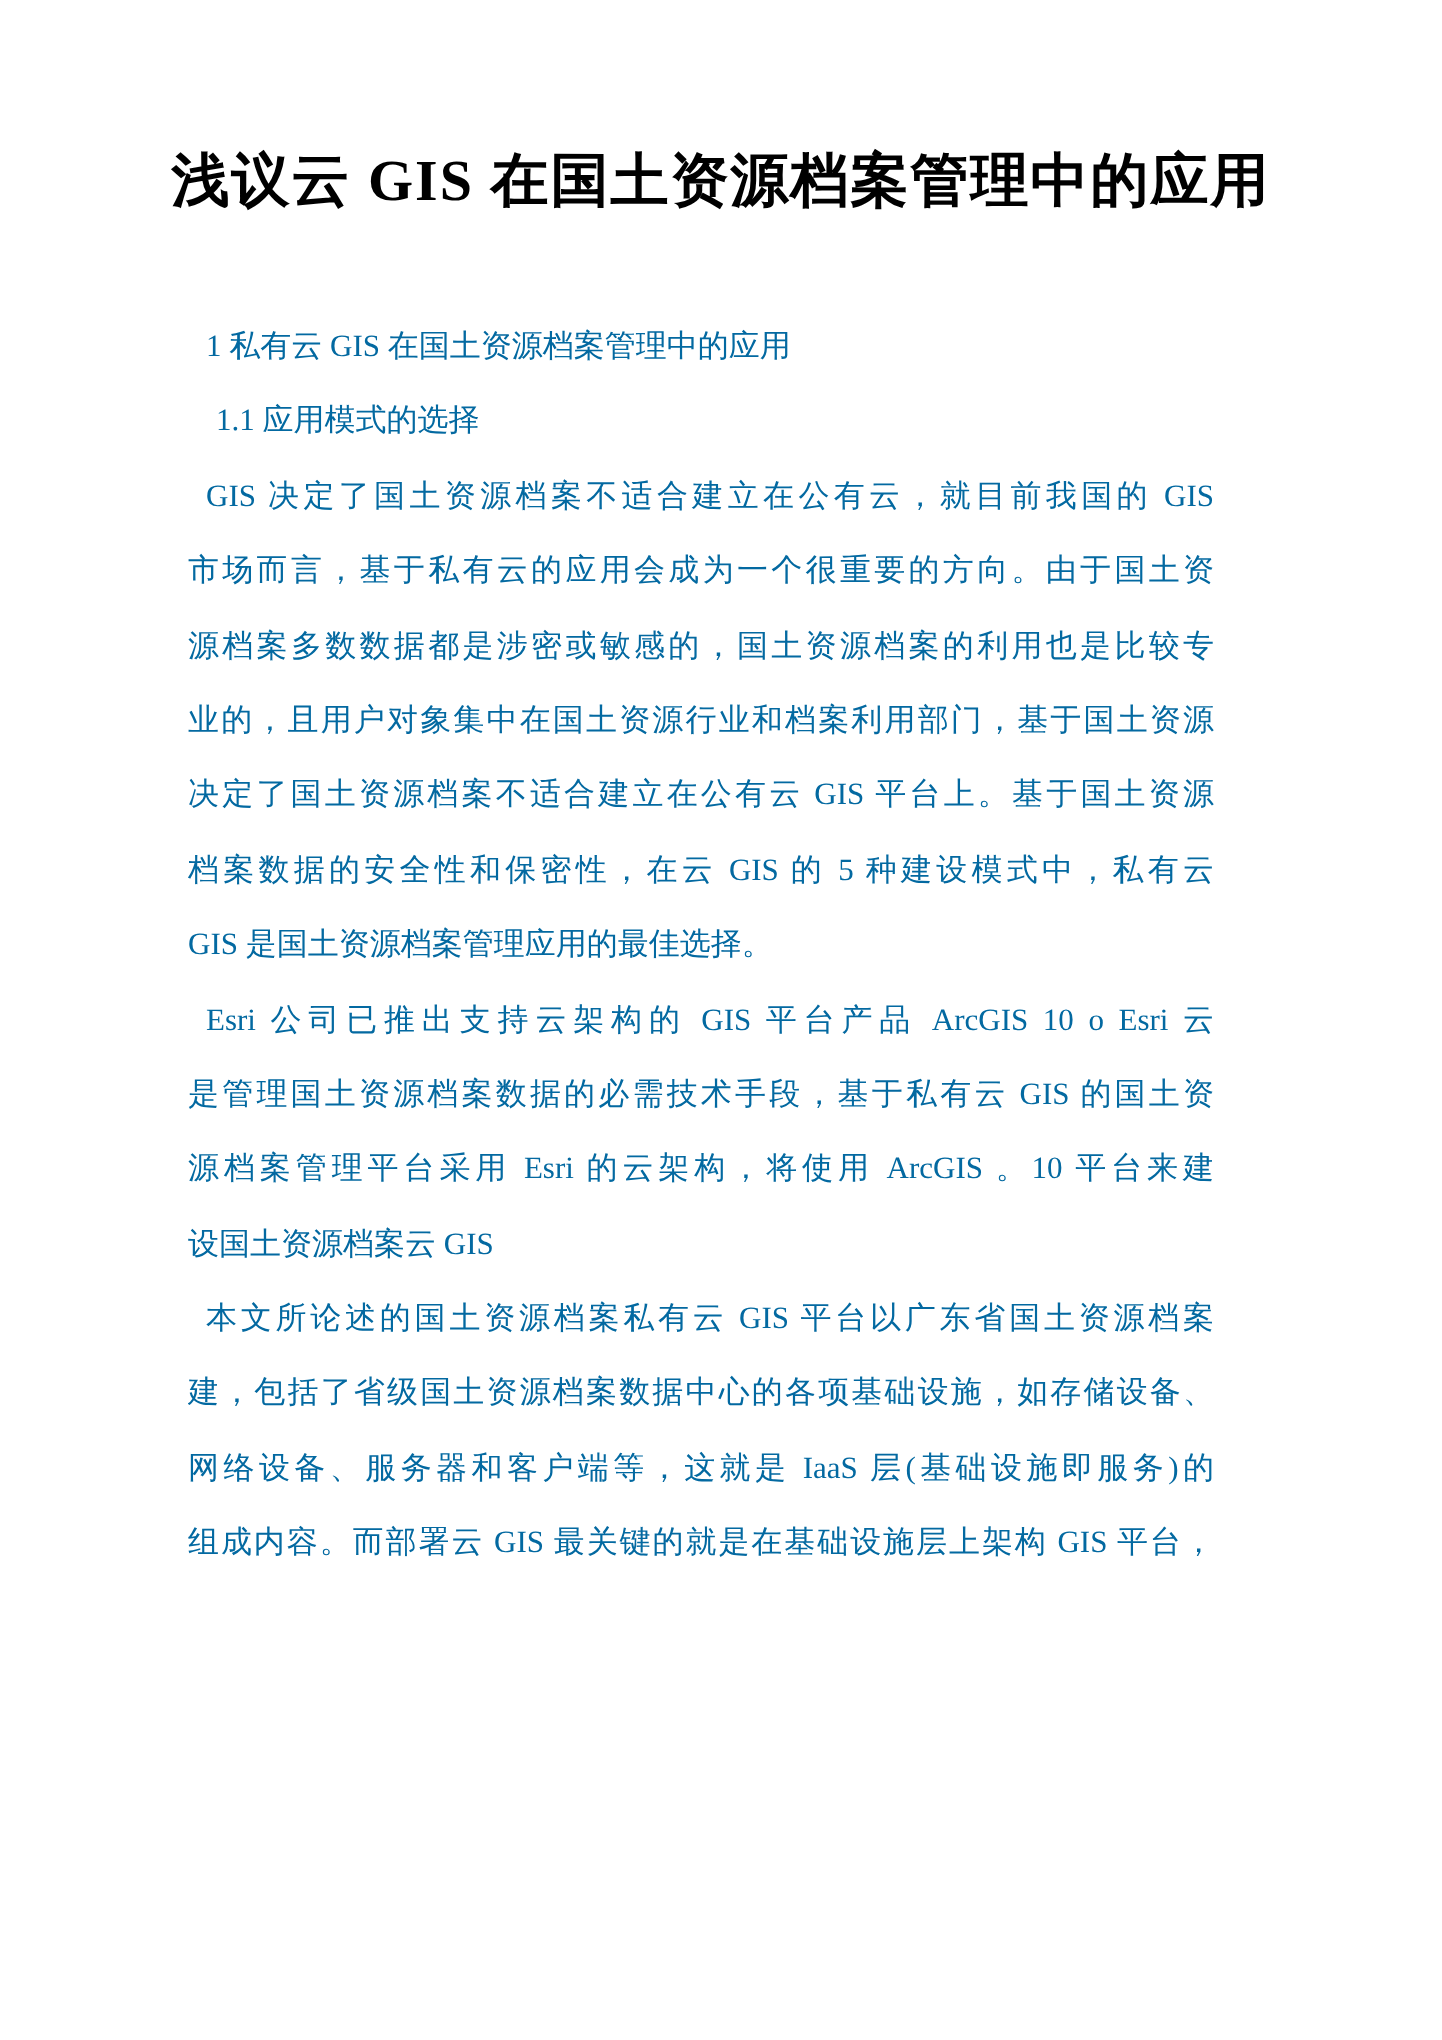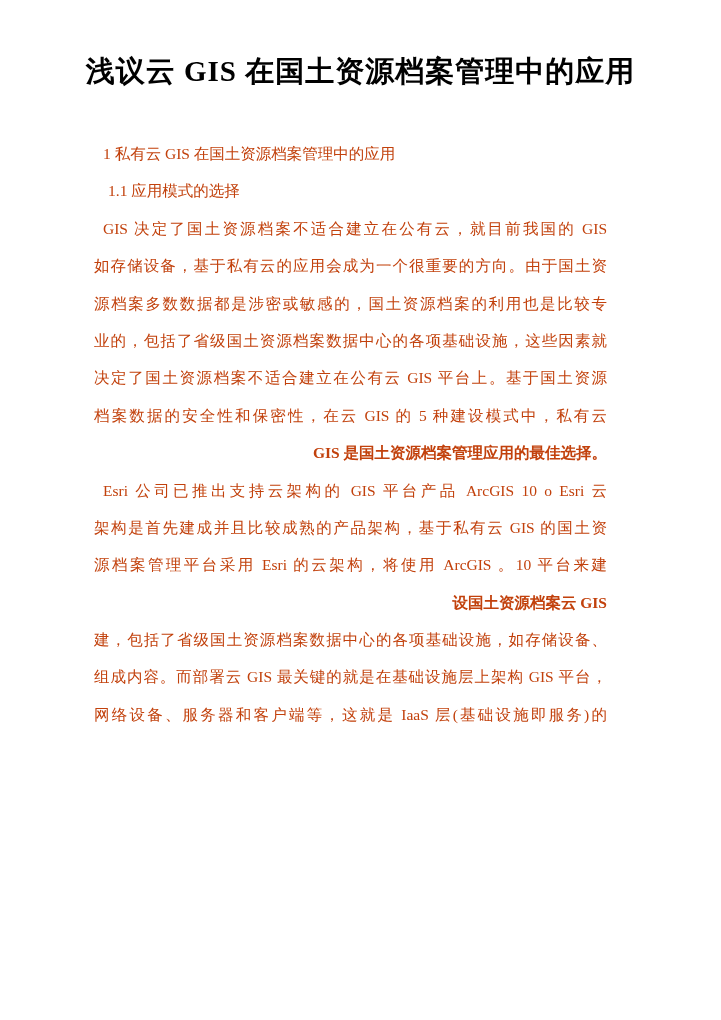--- a/index.html
+++ b/index.html
@@ -11,21 +11,21 @@
     position: relative;
     width: 721px;
     height: 1020px;
     background: #ffffff;
     color: #000000;
     font-family: "Liberation Serif", "DejaVu Serif", serif;
     overflow: hidden;
   }
   .doc-title {
     margin: 0;
-    padding-top: 56px;
+    padding-top: 76px;
     width: 721px;
     text-align: center;
     font-size: 29px;
     line-height: 31px;
     font-weight: bold;
     letter-spacing: 1px;
     white-space: nowrap;
   }
   .doc-body {
     margin-top: 48px;
@@ -33,61 +33,62 @@
     width: 513px;
   }
   .block {
     margin: 0;
     padding: 0;
   }
   .line {
     height: 37.4px;
     line-height: 37.4px;
     font-size: 15.5px;
-    color: #c2410c;
+    color: #0369a1;
     overflow: hidden;
     white-space: nowrap;
   }
   
   .line.justify {
     white-space: normal;
     text-align: justify;
     text-align-last: justify;
   }
   .line.h1-line { padding-left: 9px; }
   .line.h2-line { padding-left: 14px; }
   .line.p-first.justify { padding-left: 9px; }
-  .line.p-last { padding-left: 0; text-align: right; font-weight: bold; }
+  .line.p-last { padding-left: 0; text-align: left; }
 </style>
 </head>
 <body>
 
 <div class="page">
   <h1 class="doc-title">浅议云 GIS 在国土资源档案管理中的应用</h1>
   <div class="doc-body">
       <div class="block">
         <div class="line h1-line">1 私有云 GIS 在国土资源档案管理中的应用</div>
       </div>
       <div class="block">
         <div class="line h2-line">1.1 应用模式的选择</div>
       </div>
       <div class="block">
         <div class="line p-first justify">GIS 决定了国土资源档案不适合建立在公有云，就目前我国的 GIS</div>
-        <div class="line justify">如存储设备，基于私有云的应用会成为一个很重要的方向。由于国土资</div>
+        <div class="line justify">市场而言，基于私有云的应用会成为一个很重要的方向。由于国土资</div>
         <div class="line justify">源档案多数数据都是涉密或敏感的，国土资源档案的利用也是比较专</div>
-        <div class="line justify">业的，包括了省级国土资源档案数据中心的各项基础设施，这些因素就</div>
+        <div class="line justify">业的，且用户对象集中在国土资源行业和档案利用部门，基于国土资源</div>
         <div class="line justify">决定了国土资源档案不适合建立在公有云 GIS 平台上。基于国土资源</div>
         <div class="line justify">档案数据的安全性和保密性，在云 GIS 的 5 种建设模式中，私有云</div>
         <div class="line p-last">GIS 是国土资源档案管理应用的最佳选择。</div>
       </div>
       <div class="block">
         <div class="line p-first justify">Esri 公司已推出支持云架构的 GIS 平台产品 ArcGIS 10 o Esri 云</div>
-        <div class="line justify">架构是首先建成并且比较成熟的产品架构，基于私有云 GIS 的国土资</div>
+        <div class="line justify">是管理国土资源档案数据的必需技术手段，基于私有云 GIS 的国土资</div>
         <div class="line justify">源档案管理平台采用 Esri 的云架构，将使用 ArcGIS 。10 平台来建</div>
         <div class="line p-last">设国土资源档案云 GIS</div>
       </div>
       <div class="block">
+        <div class="line p-first justify">本文所论述的国土资源档案私有云 GIS 平台以广东省国土资源档案</div>
         <div class="line justify">建，包括了省级国土资源档案数据中心的各项基础设施，如存储设备、</div>
+        <div class="line justify">网络设备、服务器和客户端等，这就是 IaaS 层(基础设施即服务)的</div>
         <div class="line justify">组成内容。而部署云 GIS 最关键的就是在基础设施层上架构 GIS 平台，</div>
-        <div class="line justify">网络设备、服务器和客户端等，这就是 IaaS 层(基础设施即服务)的</div>
       </div>
     </div>
 </div>
 
 </body></html>

